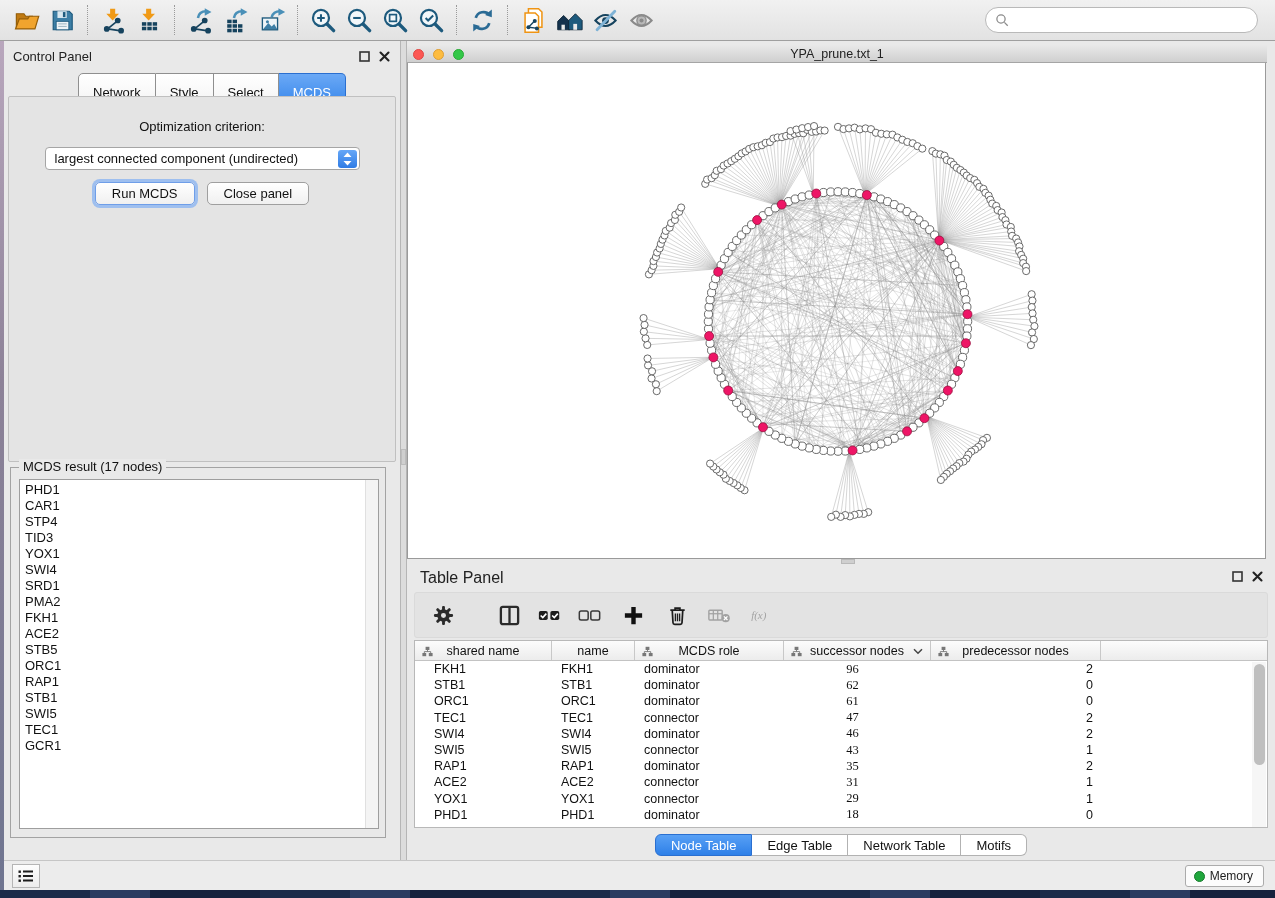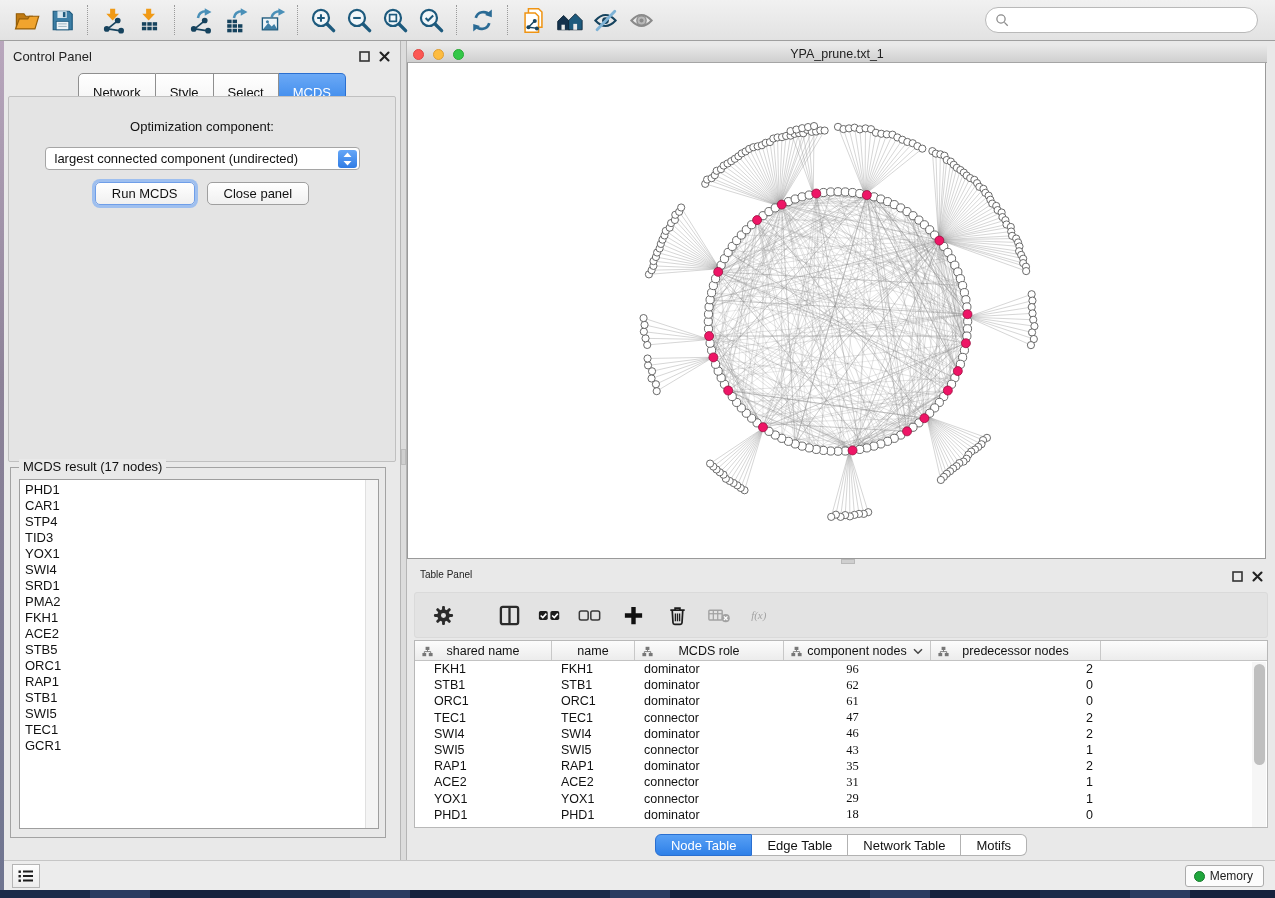--- a/index.html
+++ b/index.html
@@ -65,21 +65,21 @@
   .tl.red { background:#fc5753; border:1px solid #df4744; }
   .tl.yellow { background:#fdbc40; border:1px solid #de9f34; }
   .tl.green { background:#33c748; border:1px solid #27aa35; }
   .net-title { position:absolute; width:100%; text-align:center; top:2px; font-size:12.5px; color:#222; }
   .net-canvas { position:absolute; left:0; top:22px; width:859px; height:496px; background:#fff;
     border:1px solid #9a9a9a; border-top:none; }
   .net-canvas svg { width:100%; height:100%; display:block; }
 
   
   .table-panel { position:absolute; left:0; top:525px; width:868px; height:294px; background:#e9e9e9; }
-  .tp-title { position:absolute; left:13px; top:3px; font-size:10px; color:#222; }
+  .tp-title { position:absolute; left:13px; top:3px; font-size:16px; color:#222; }
   .tp-winicons { position:absolute; right:12px; top:5px; display:flex; gap:9px; }
   .tp-winicons svg { width:11px; height:11px; cursor:pointer; }
   .tp-toolbar { position:absolute; left:7px; top:26px; width:854px; height:46px; background:#e3e3e3;
     border-radius:3px; border:1px solid #dadada; display:flex; align-items:center; padding-left:10px; }
   .tp-tool { width:36px; height:36px; display:flex; align-items:center; justify-content:center; cursor:pointer; }
   .tp-tool svg { width:23px; height:23px; }
   .tp-tool.disabled { cursor:default; }
   .tbl-container { position:absolute; left:7px; top:74px; width:854px; height:188px; background:#fff; border:1px solid #b8b8b8; }
   .tbl-header { display:flex; height:20px; background:linear-gradient(#fcfcfc,#ececec); border-bottom:1px solid #c3c3c3; }
   .th { position:relative; border-right:1px solid #c8c8c8; display:flex; align-items:center; justify-content:center;
@@ -294,21 +294,21 @@
         </svg>
     </span>
   </div>
   <div class="cp-tabs">
     <div class="cp-tab">Network</div>
     <div class="cp-tab">Style</div>
     <div class="cp-tab">Select</div>
     <div class="cp-tab active">MCDS</div>
   </div>
   <div class="cp-inner">
-    <div class="opt-label">Optimization component:</div>
+    <div class="opt-label">Optimization criterion:</div>
     <div class="dropdown">
       <span class="dd-text">largest connected component (undirected)</span>
       <span class="dd-spin">
         <svg viewBox="0 0 19 18" width="19" height="18">
             <path d="M5.5 7 l4-4.5 4 4.5 z M5.5 11 l4 4.5 4-4.5 z" fill="#fff"></path>
           </svg>
       </span>
     </div>
     <div class="btn-row">
       <button class="pbtn focused">Run MCDS</button>
@@ -1290,21 +1290,21 @@
           </div>
           <div class="th" style="width: 147px;">
             <svg class="tree" width="11" height="11" viewBox="0 0 11 11">
               <g fill="#777">
                 <rect x="3.6" y="0.8" width="3.8" height="3.2"></rect>
                 <rect x="0.4" y="7" width="3.8" height="3.2"></rect>
                 <rect x="6.8" y="7" width="3.8" height="3.2"></rect>
               </g>
               <path d="M5.5 4 v1.6 M2.3 7 v-1.4 h6.4 V7" stroke="#777" fill="none" stroke-width="0.9"></path>
             </svg>
-            <span>component nodes</span>
+            <span>successor nodes</span>
             <svg class="sort" width="10" height="7" viewBox="0 0 10 7">
               <path d="M1 1.2 l4 4 4-4" fill="none" stroke="#444" stroke-width="1.5"></path>
             </svg>
           </div>
           <div class="th" style="width: 170px; text-align: center;">
             <svg class="tree" width="11" height="11" viewBox="0 0 11 11">
               <g fill="#777">
                 <rect x="3.6" y="0.8" width="3.8" height="3.2"></rect>
                 <rect x="0.4" y="7" width="3.8" height="3.2"></rect>
                 <rect x="6.8" y="7" width="3.8" height="3.2"></rect>

